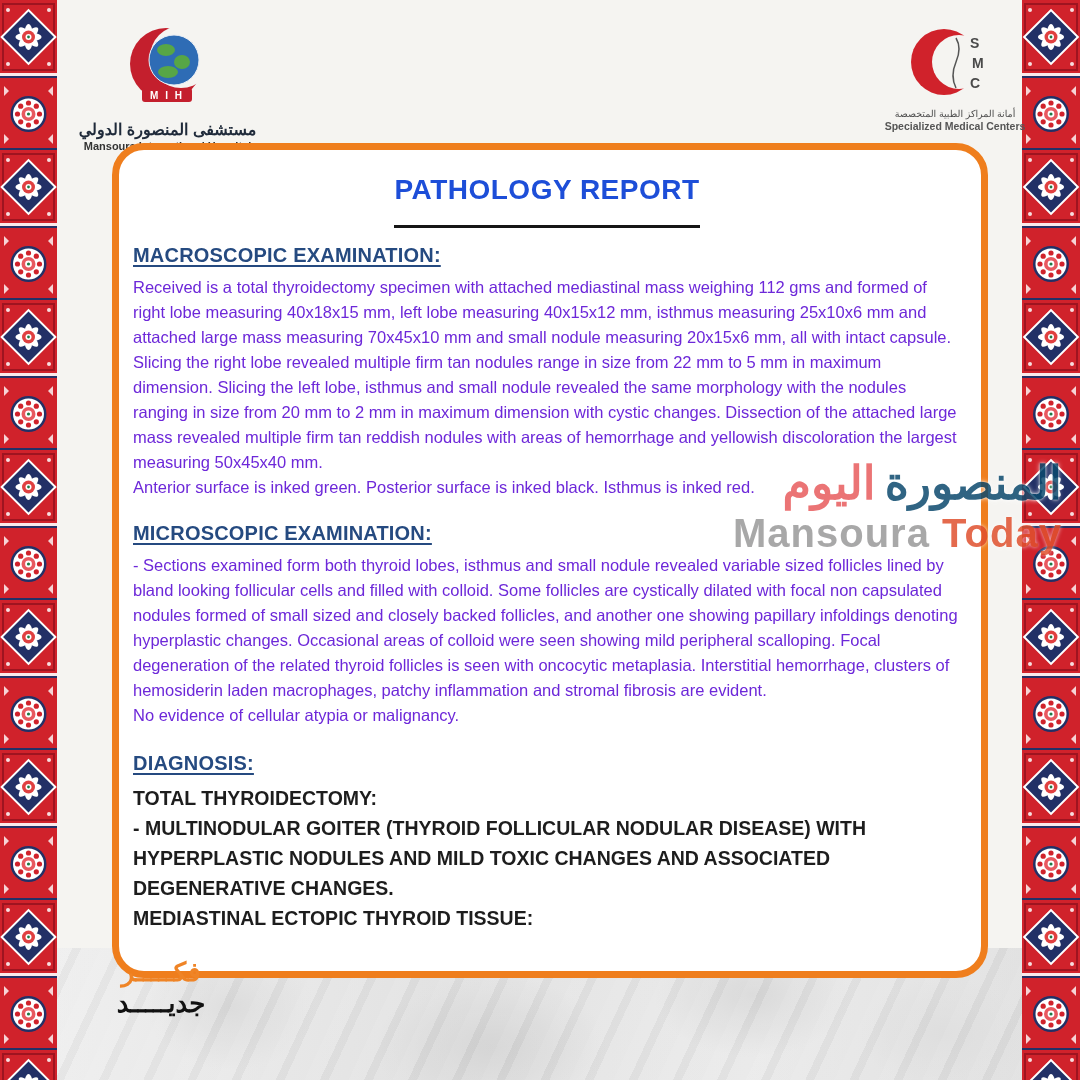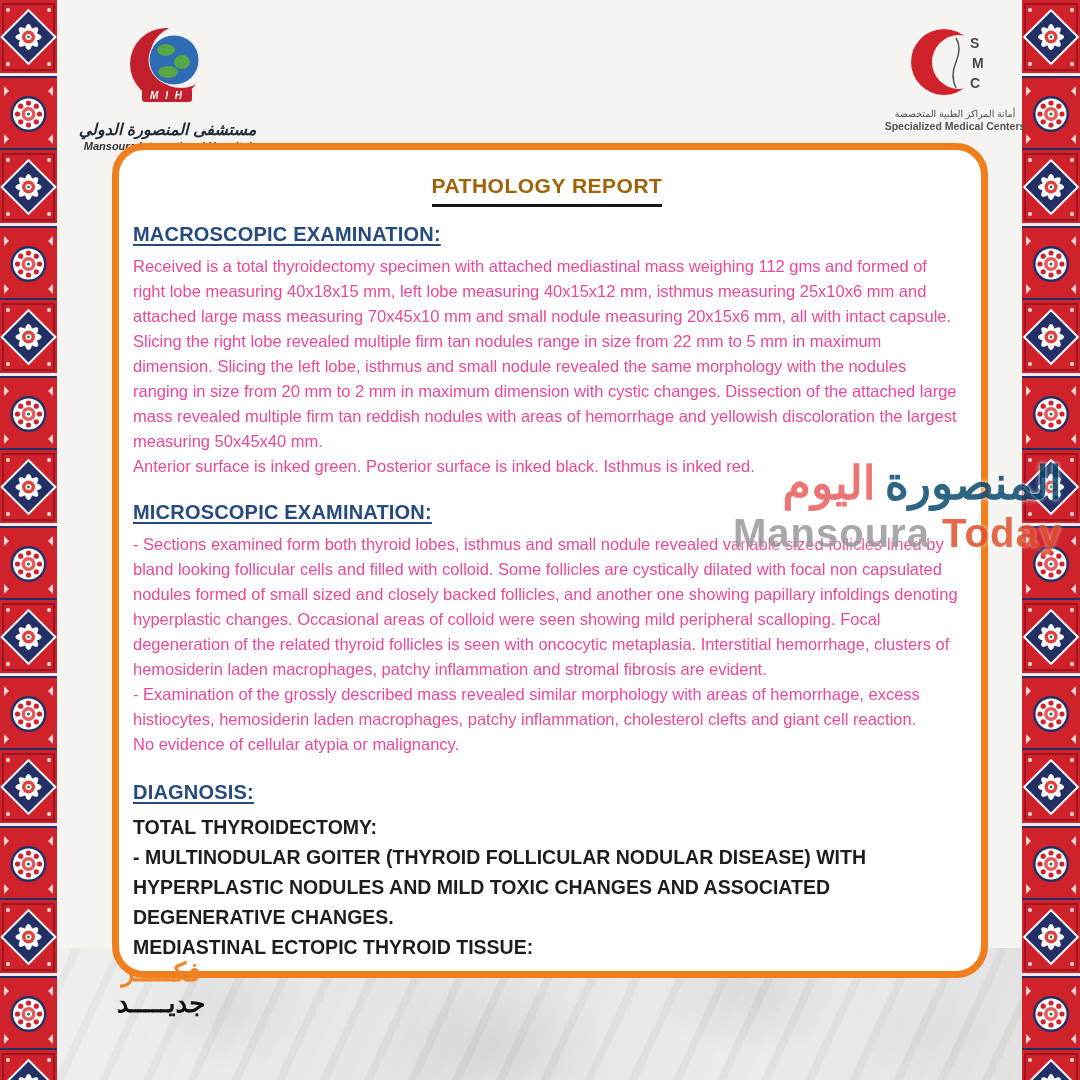--- a/index.html
+++ b/index.html
@@ -18,38 +18,38 @@
       radial-gradient(160px 100px at 45% 75%, #cfcfcf 0%, rgba(207,207,207,0) 72%),
       radial-gradient(140px 90px at 72% 35%, #d4d4d4 0%, rgba(212,212,212,0) 70%),
       radial-gradient(120px 80px at 92% 65%, #d9d9d9 0%, rgba(217,217,217,0) 70%),
       linear-gradient(100deg,#ececec 0%,#dedede 40%,#e7e7e7 72%,#dcdcdc 100%);
   }
   .photo-streaks{position:absolute;inset:0;
     background:repeating-linear-gradient(115deg, rgba(255,255,255,.55) 0 14px, rgba(190,190,190,.35) 14px 22px, rgba(255,255,255,.4) 22px 40px);
     opacity:.35;}
 
   
-  .mih-logo{position:absolute;left:70px;top:22px;width:195px;text-align:center;font-style:italic;}
+  .mih-logo{position:absolute;left:70px;top:22px;width:195px;text-align:center;}
   .mih-logo .ar{font-size:16px;font-weight:700;color:#1f2a3a;margin-top:2px;}
   .mih-logo .en{font-size:11px;font-weight:700;color:#333;margin-top:1px;}
 
   .smc-logo{position:absolute;left:880px;top:22px;width:150px;text-align:center;}
   .smc-logo .ar{font-size:9.5px;color:#4a4a4a;margin-top:0;}
   .smc-logo .en{font-size:10.5px;font-weight:700;color:#555;margin-top:1px;}
 
   
   .panel{position:absolute;left:112px;top:143px;width:876px;height:835px;
     box-sizing:border-box;background:#ffffff;border:7px solid #ef7e1d;border-radius:32px;
     padding:14px 20px 0 14px;overflow:hidden;}
   .title-wrap{text-align:center;margin:10px 0 16px 0;}
-  .title{display:inline-block;font-size:21px;font-weight:800;color:#a16207;
-    letter-spacing:.5px;border-bottom:3px solid #161616;padding-bottom:6px;}
+  .title{display:inline-block;font-size:28px;font-weight:800;color:#1d4ed8;
+    letter-spacing:.5px;border-bottom:3px solid #161616;padding-bottom:19px;}
   .sec-heading{color:#254a80;font-size:20px;font-weight:800;letter-spacing:.2px;
     text-decoration:underline;text-decoration-thickness:2px;text-underline-offset:3px;margin:14px 0 8px 0;}
-  .body-text{color:#ec4899;font-size:16.5px;line-height:25px;margin:0;}
+  .body-text{color:#6d28d9;font-size:16.5px;line-height:25px;margin:0;}
   .diag-text{color:#1d1d1d;font-size:19.5px;font-weight:800;line-height:30px;margin:0;}
 
   
   .watermark{position:absolute;left:733px;top:458px;z-index:5;opacity:.85;pointer-events:none;}
   .wm-ar{direction:rtl;white-space:nowrap;font-size:46px;font-weight:800;line-height:1.1;
     text-shadow:0 0 5px rgba(255,255,255,.9),0 0 2px rgba(255,255,255,.9);}
   .wm-ar .g{color:#0c4a6e;}
   .wm-ar .r{color:#e85c5e;}
   .wm-en{white-space:nowrap;font-size:40px;font-weight:800;letter-spacing:1px;margin-top:2px;
     text-shadow:0 0 4px rgba(255,255,255,.8);}
@@ -216,21 +216,20 @@
 
     <div>
       <div class="sec-heading">MACROSCOPIC EXAMINATION:</div>
       <p class="body-text">Received is a total thyroidectomy specimen with attached mediastinal mass weighing 112 gms and formed of right lobe measuring 40x18x15 mm, left lobe measuring 40x15x12 mm, isthmus measuring 25x10x6 mm and attached large mass measuring 70x45x10 mm and small nodule measuring 20x15x6 mm, all with intact capsule. Slicing the right lobe revealed multiple firm tan nodules range in size from 22 mm to 5 mm in maximum dimension. Slicing the left lobe, isthmus and small nodule revealed the same morphology with the nodules ranging in size from 20 mm to 2 mm in maximum dimension with cystic changes. Dissection of the attached large mass revealed multiple firm tan reddish nodules with areas of hemorrhage and yellowish discoloration the largest measuring 50x45x40 mm.</p>
       <p class="body-text">Anterior surface is inked green. Posterior surface is inked black. Isthmus is inked red.</p>
     </div>
 
     <div>
       <div class="sec-heading" style="margin-top:22px;">MICROSCOPIC EXAMINATION:</div>
       <p class="body-text">- Sections examined form both thyroid lobes, isthmus and small nodule revealed variable sized follicles lined by bland looking follicular cells and filled with colloid. Some follicles are cystically dilated with focal non capsulated nodules formed of small sized and closely backed follicles, and another one showing papillary infoldings denoting hyperplastic changes. Occasional areas of colloid were seen showing mild peripheral scalloping. Focal degeneration of the related thyroid follicles is seen with oncocytic metaplasia. Interstitial hemorrhage, clusters of hemosiderin laden macrophages, patchy inflammation and stromal fibrosis are evident.</p>
-      <p class="body-text">- Examination of the grossly described mass revealed similar morphology with areas of hemorrhage, excess histiocytes, hemosiderin laden macrophages, patchy inflammation, cholesterol clefts and giant cell reaction.</p>
       <p class="body-text">No evidence of cellular atypia or malignancy.</p>
     </div>
 
     <div>
       <div class="sec-heading" style="margin-top:24px;">DIAGNOSIS:</div>
       <p class="diag-text">TOTAL THYROIDECTOMY:</p>
       <p class="diag-text">- MULTINODULAR GOITER (THYROID FOLLICULAR NODULAR DISEASE) WITH HYPERPLASTIC NODULES AND MILD TOXIC CHANGES AND ASSOCIATED DEGENERATIVE CHANGES.</p>
       <p class="diag-text">MEDIASTINAL ECTOPIC THYROID TISSUE:</p>
     </div>
   </div>

